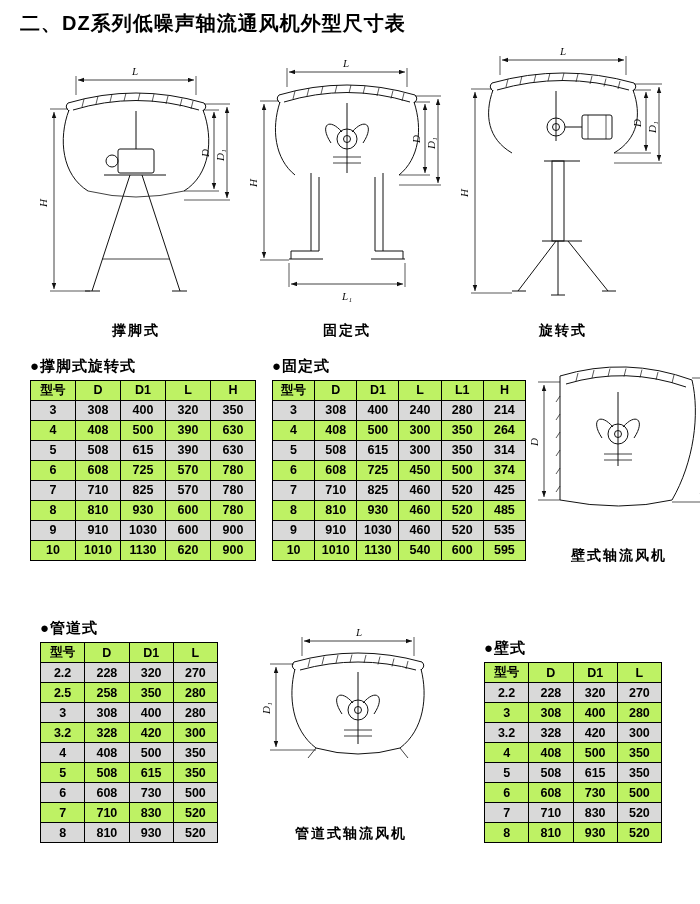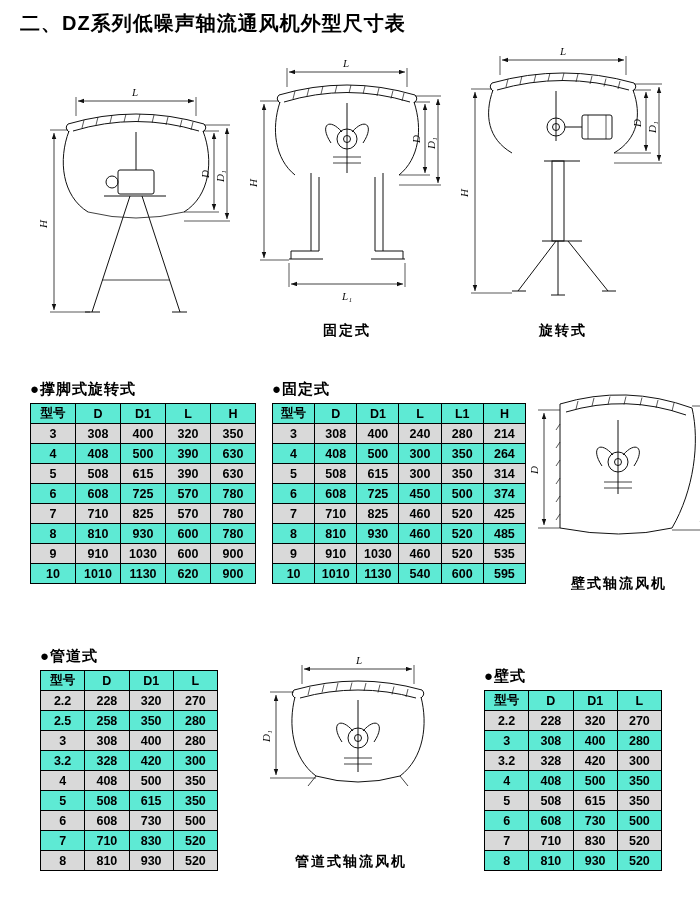--- a/index.html
+++ b/index.html
@@ -12,24 +12,24 @@
   .page { width:700px; height:904px; padding:10px 16px 16px; overflow:hidden; }
   .title { font-size:20px; font-weight:bold; letter-spacing:1px; margin-left:4px; }
 
   .drawings-row {
     display:flex; justify-content:space-between; align-items:flex-end;
     padding:6px 18px 0 22px;
   }
   figure { text-align:center; }
   figcaption { font-weight:bold; font-size:14px; margin-top:3px; letter-spacing:2px; }
 
-  .mid-row { display:flex; align-items:flex-start; margin-top:40px; padding-left:14px; }
+  .mid-row { display:flex; align-items:center; margin-top:12px; padding-left:14px; }
   .section-title { font-weight:bold; font-size:15px; margin-bottom:4px; letter-spacing:1px; }
 
-  table { border-collapse:collapse; table-layout:fixed; background:#5eead4; }
+  table { border-collapse:collapse; table-layout:fixed; background:#bef264; }
   th, td {
     border:1px solid #000; text-align:center; vertical-align:middle;
     font-size:12.5px; font-weight:bold; height:20px; padding:0 1px;
     font-family:"Liberation Sans", sans-serif;
   }
   tr.shade td { background:#d9d9d9; }
   .t5 { width:226px; }
   .t6 { width:254px; }
   .t4 { width:178px; }
 
@@ -87,20 +87,21 @@
           <line x1="176" y1="49" x2="176" y2="126" marker-start="url(#ar1)" marker-end="url(#ar1)"></line>
           <line x1="189" y1="44" x2="189" y2="135" marker-start="url(#ar1)" marker-end="url(#ar1)"></line>
         </g>
         <g fill="#111" font-size="11">
           <text x="97" y="12" text-anchor="middle">L</text>
           <text transform="rotate(-90 9 140)" x="9" y="140" text-anchor="middle">H</text>
           <text transform="rotate(-90 171 90)" x="171" y="90" text-anchor="middle">D</text>
           <text transform="rotate(-90 186 92)" x="186" y="92" text-anchor="middle">D₁</text>
         </g>
       </svg>
+      <figcaption>撑脚式</figcaption>
     </figure>
 
     <figure>
       <svg width="196" height="260" viewBox="0 0 196 260">
         <defs>
           <marker id="ar2" markerWidth="9" markerHeight="8" refX="8" refY="3" orient="auto-start-reverse">
             <path d="M0,0L8,3L0,6Z" fill="#111"></path>
           </marker>
         </defs>
         <g stroke="#111" fill="none" stroke-width="1">

